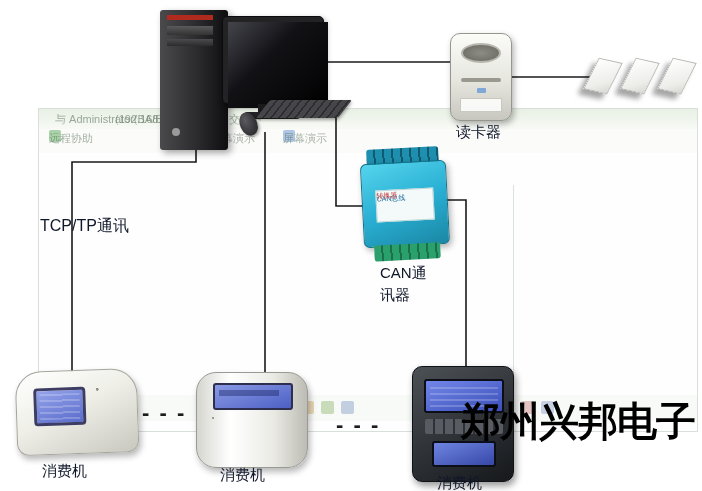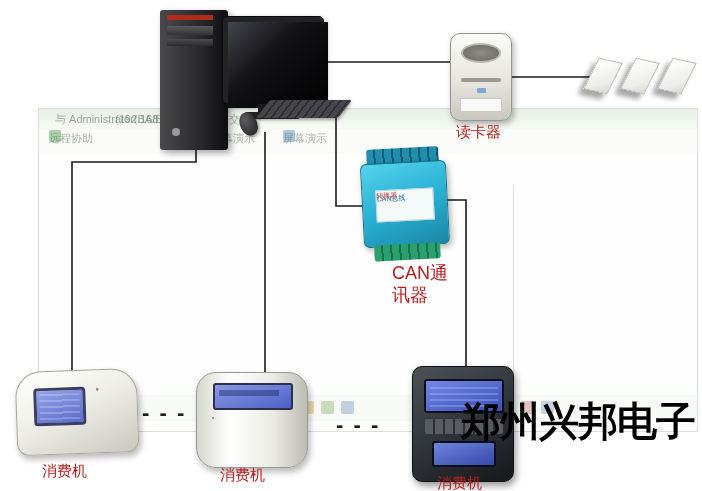--- a/index.html
+++ b/index.html
@@ -98,24 +98,24 @@
   .posR .screen1{left:11px;top:12px;width:80px;height:34px;border:2px solid #0c0e18;border-radius:3px;
       background:linear-gradient(160deg,#7387ea 0%,#3a4fb8 100%);}
   .posR .screen1 .inner{left:4px;top:4px;right:4px;bottom:4px;
       background:repeating-linear-gradient(0deg,rgba(255,255,255,.2) 0 2px,transparent 2px 6px);}
   .posR .keyrow{left:12px;top:52px;width:78px;height:15px;
       background:repeating-linear-gradient(90deg,#585c62 0 8px,#2d3135 8px 10px);border-radius:2px;}
   .posR .screen2{left:19px;top:74px;width:64px;height:26px;border:2px solid #0c0e18;border-radius:3px;
       background:linear-gradient(160deg,#6f84e0 0%,#3648a8 100%);}
 
   
-  .dlabel{z-index:5;color:#b91c1c;font-size:16px;font-weight:500;white-space:nowrap;}
+  .dlabel{z-index:5;color:#0f172a;font-size:16px;font-weight:500;white-space:nowrap;}
   .lab-tcp{left:40px;top:216px;}
   .lab-gprs{left:221px;top:246px;}
-  .lab-can{left:380px;top:262px;line-height:22px;font-size:18px;white-space:normal;width:60px;margin-left:12px;}
+  .lab-can{left:380px;top:262px;line-height:22px;font-size:15px;white-space:normal;width:60px;}
   .lab-reader{left:456px;top:123px;font-size:15px;}
   .lab-pos1{left:42px;top:462px;font-size:15px;}
   .lab-pos2{left:220px;top:466px;font-size:15px;}
   .lab-pos3{left:437px;top:474px;font-size:15px;z-index:7;}
   .dashes{z-index:5;color:#1c1c1c;font-size:22px;font-weight:bold;letter-spacing:2px;white-space:nowrap;}
   .dash-left{left:142px;top:400px;}
   .dash-right{left:336px;top:412px;}
 
   
   .watermark{left:461px;top:394px;z-index:8;color:#000;font-size:40px;font-weight:900;
@@ -249,20 +249,21 @@
   <div class="posR">
     <div class="body">
       <div class="screen1">
           <div class="inner"></div>
         </div>
       <div class="keyrow"></div>
       <div class="screen2"></div>
     </div>
   </div>
 
+  <div class="dlabel lab-tcp">TCP/TP通讯</div>
   <div class="dlabel lab-can">
     <span style="position:static;display:block;">CAN通</span>
     <span style="position:static;display:block;">讯器</span>
   </div>
   <div class="dlabel lab-reader">读卡器</div>
   <div class="dlabel lab-pos1">消费机</div>
   <div class="dlabel lab-pos2">消费机</div>
   <div class="dlabel lab-pos3">消费机</div>
   <div class="dashes dash-left">- - -</div>
   <div class="dashes dash-right">- - -</div>

